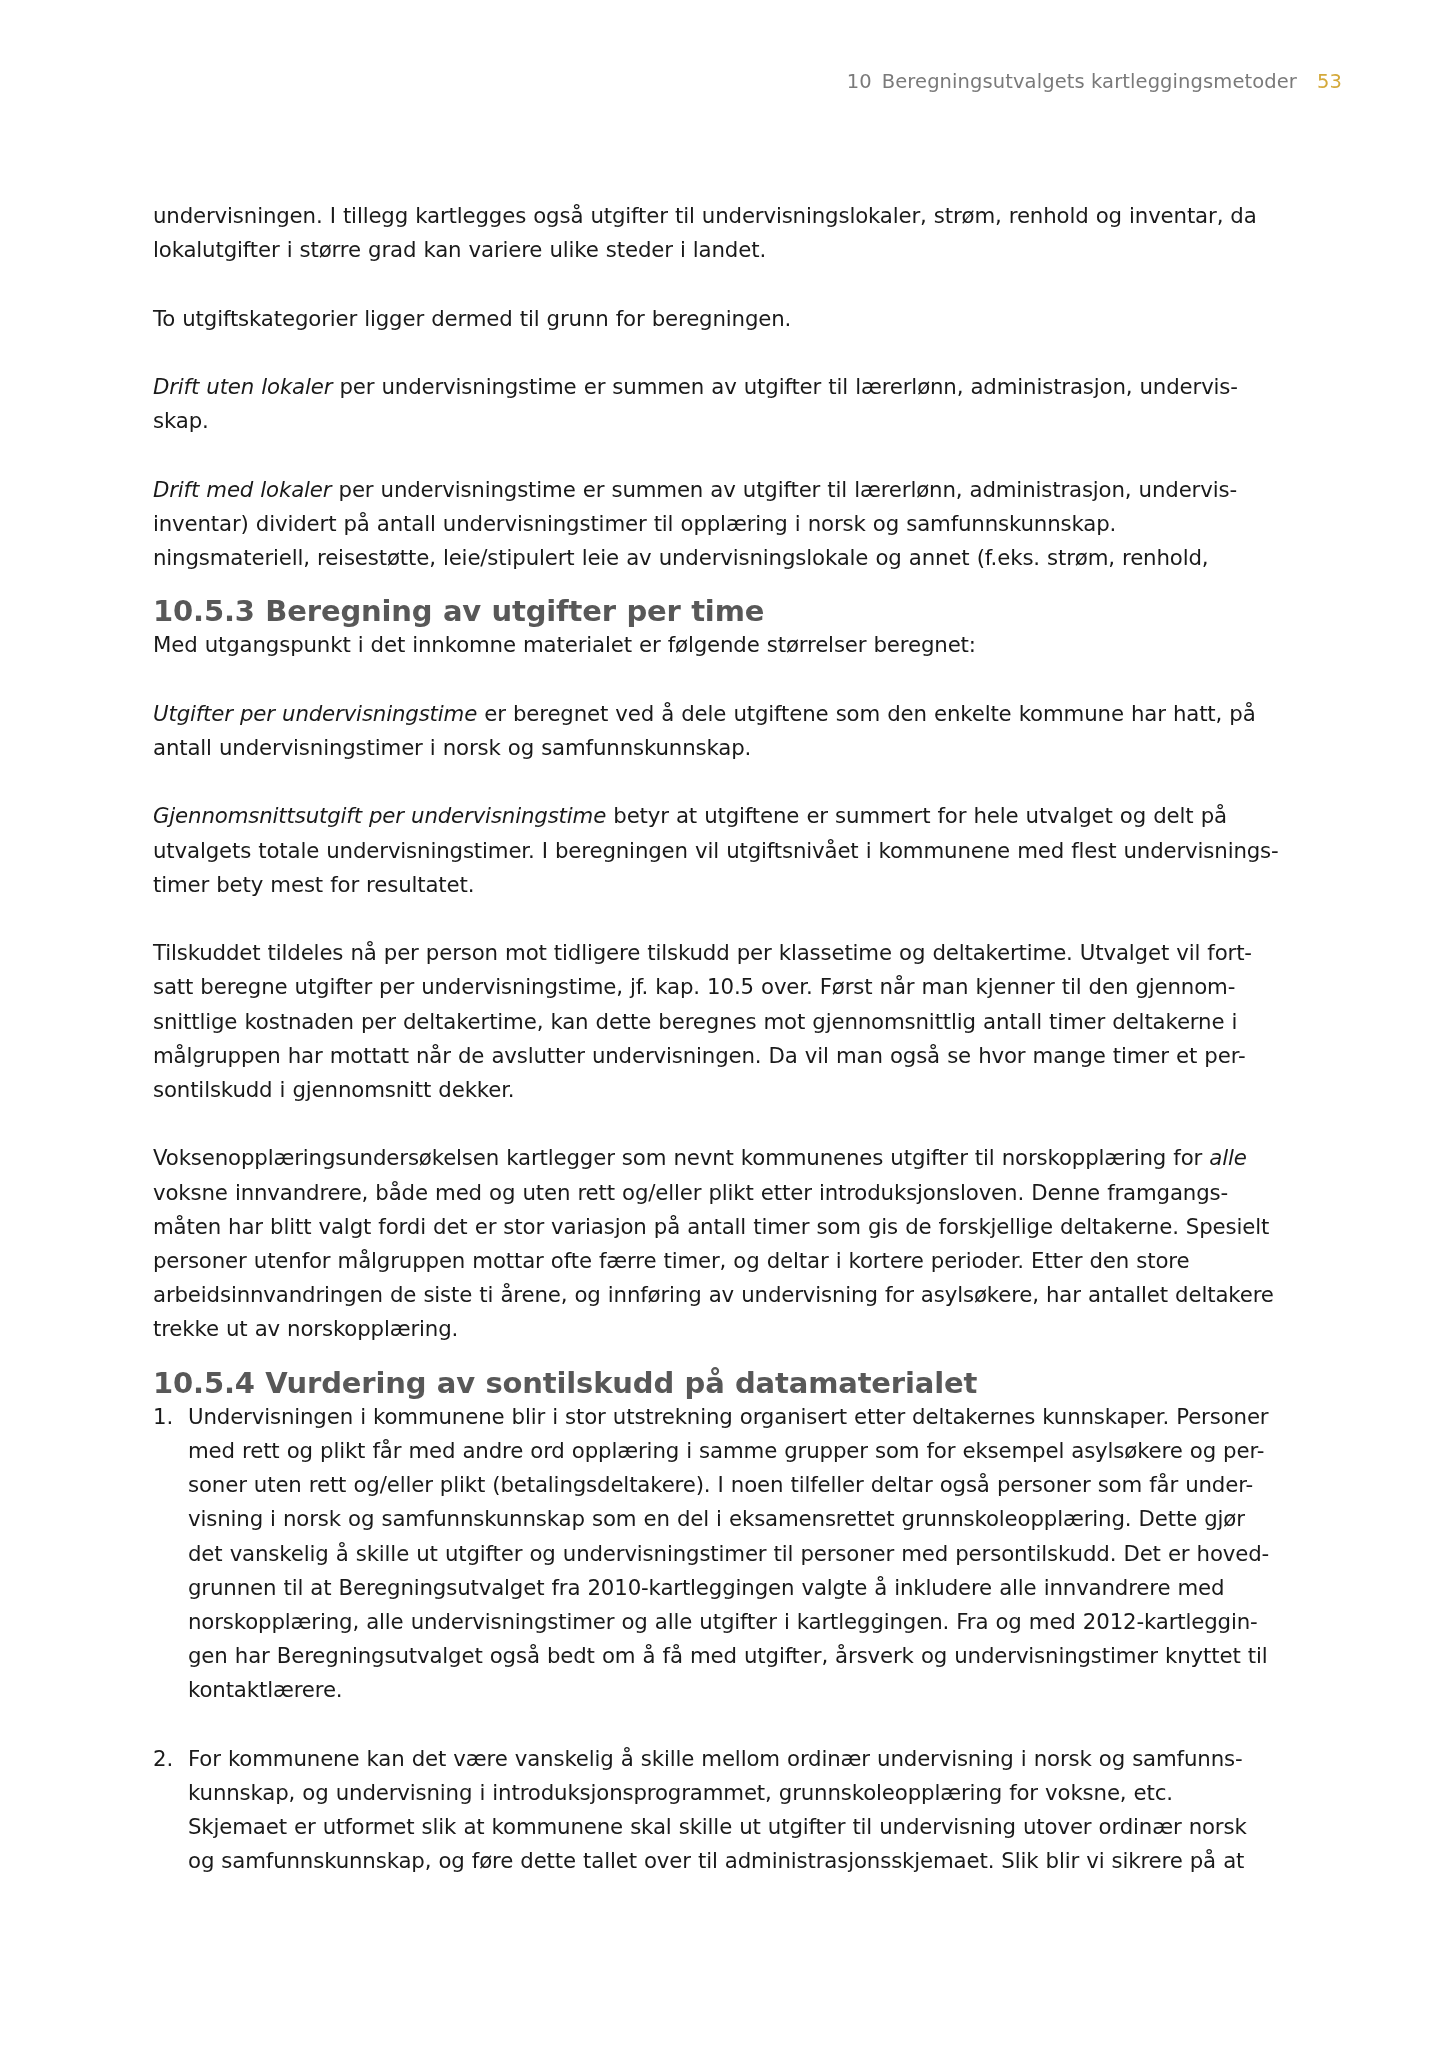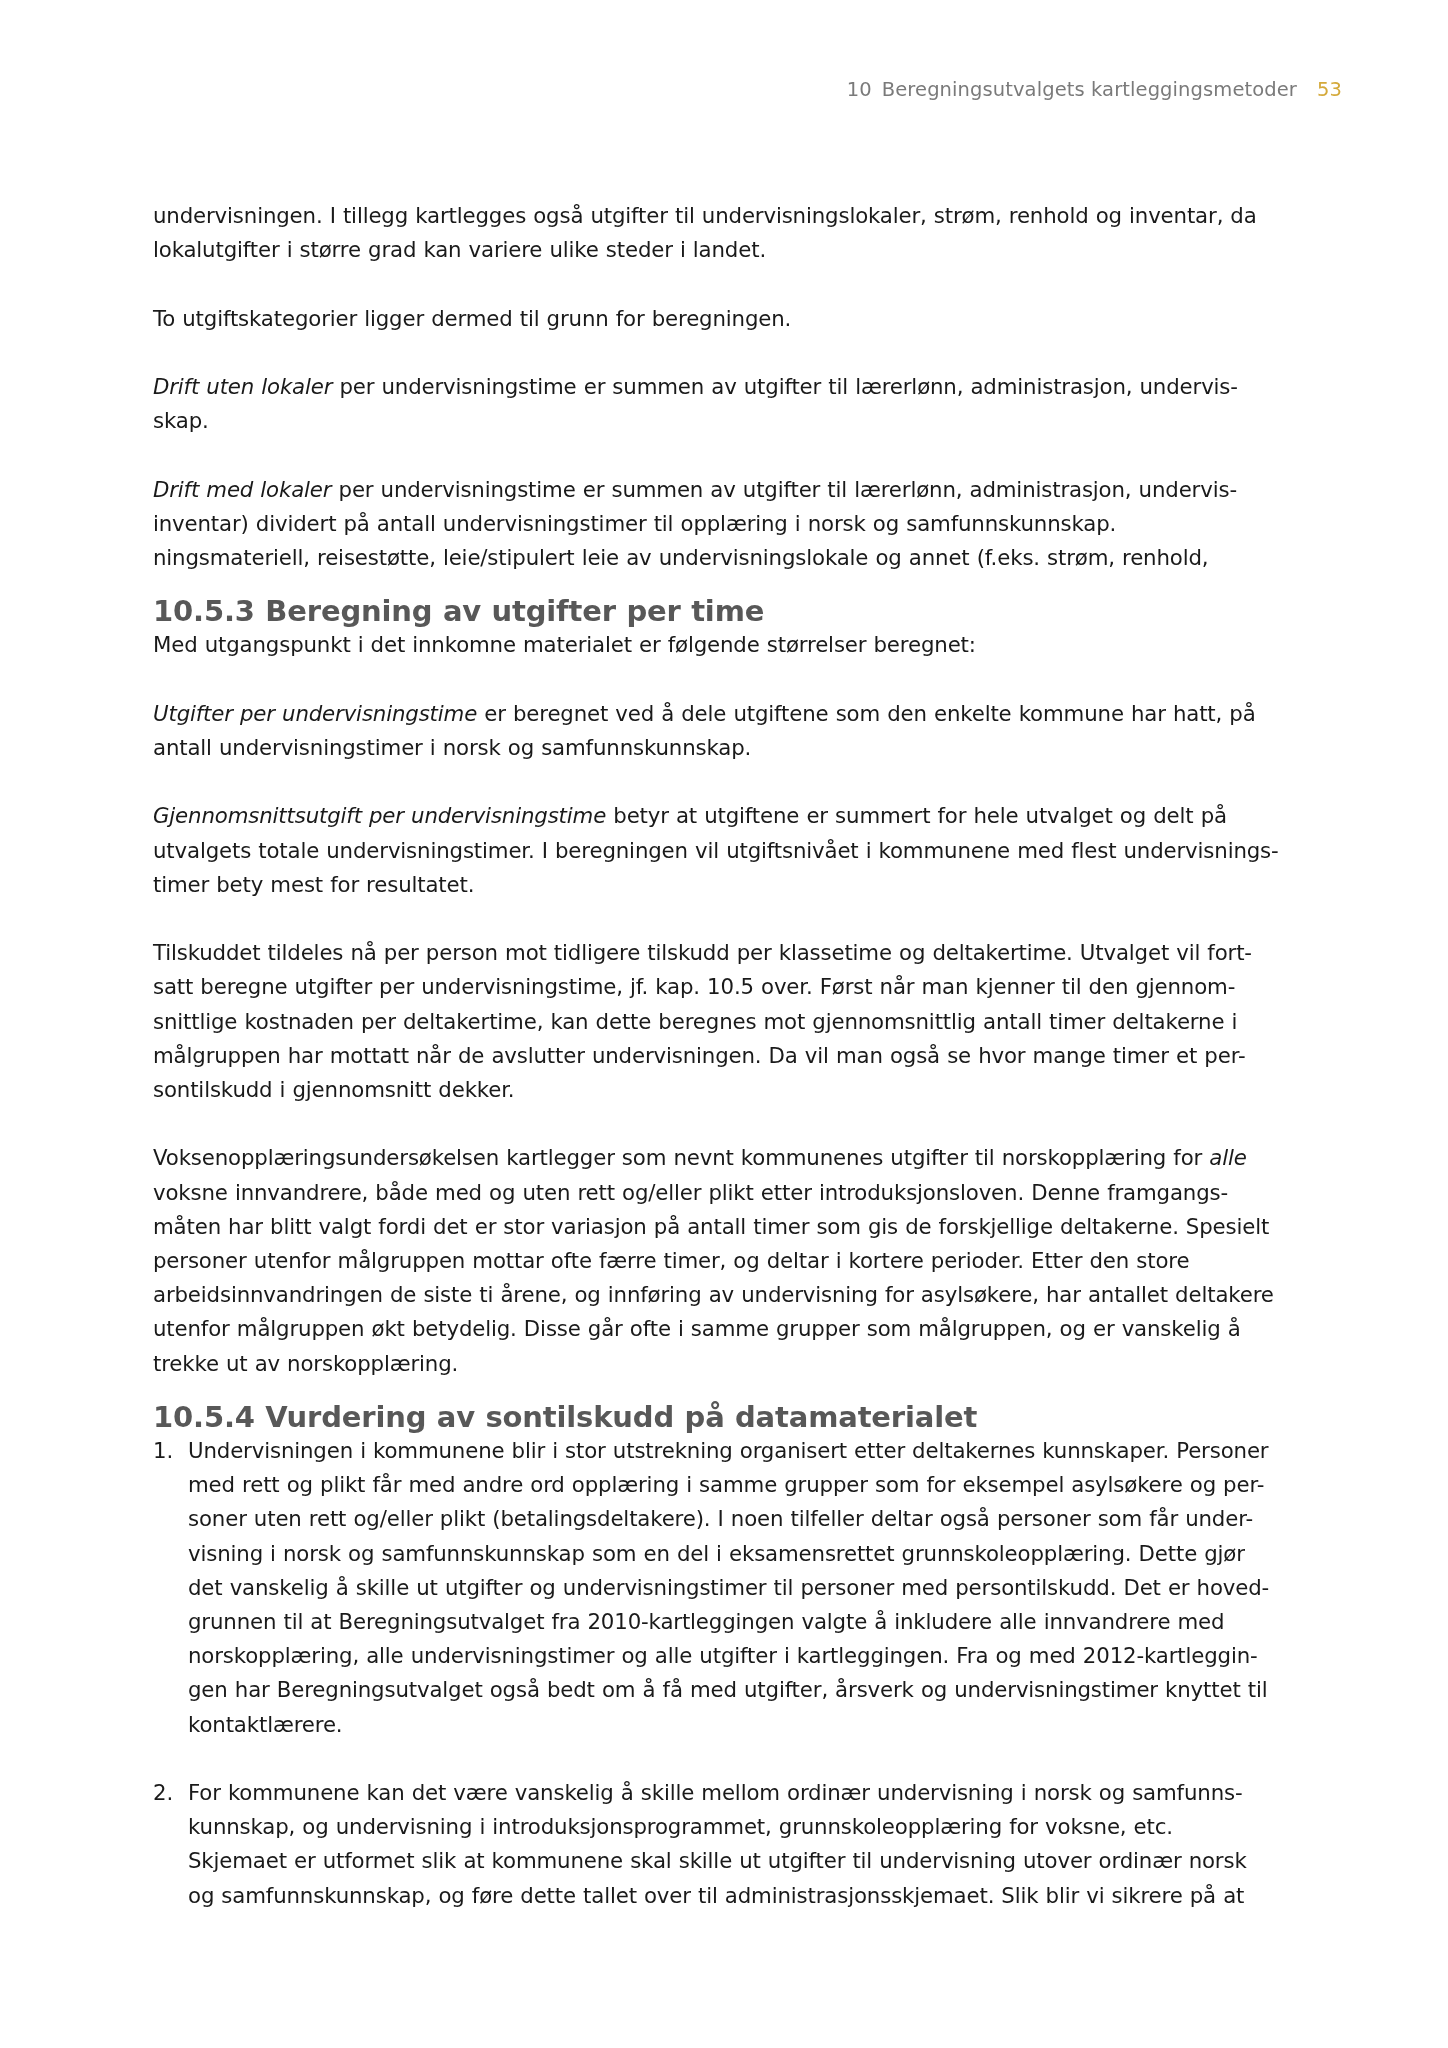--- a/index.html
+++ b/index.html
@@ -2,21 +2,21 @@
 <html><head>
   <meta charset="utf-8">
   <style>
     html, body { margin: 0; padding: 0; background: #ffffff; }
     body {
       width: 1448px; height: 2048px; position: relative; overflow: hidden;
       font-family: "DejaVu Sans", sans-serif;
       color: #1a1a1a;
     }
     .running-header {
-      position: absolute; top: 78px; right: 106px;
+      position: absolute; top: 70px; right: 106px;
       font-size: 19.5px; color: #7a7a7a; white-space: nowrap;
       letter-spacing: 0.1px;
     }
     .running-header .chap { margin-right: 10px; }
     .running-header .page-no { color: #d4a93a; margin-left: 20px; }
     .content {
       position: absolute; left: 153px; top: 199px; width: 1190px;
       font-size: 21.3px; line-height: 34.2px;
       letter-spacing: -0.15px;
       word-spacing: 0.5px;
@@ -81,21 +81,20 @@
     <span class="line">målgruppen har mottatt når de avslutter undervisningen. Da vil man også se hvor mange timer et per-</span>
     <span class="line">sontilskudd i gjennomsnitt dekker.</span>
   </p>
 
   <p class="tight" style="margin-bottom:19px;">
     <span class="line"><span style="white-space: pre;">Voksenopplæringsundersøkelsen kartlegger som nevnt kommunenes utgifter til norskopplæring for </span><em>alle</em></span>
     <span class="line">voksne innvandrere, både med og uten rett og/eller plikt etter introduksjonsloven. Denne framgangs-</span>
     <span class="line">måten har blitt valgt fordi det er stor variasjon på antall timer som gis de forskjellige deltakerne. Spesielt</span>
     <span class="line">personer utenfor målgruppen mottar ofte færre timer, og deltar i kortere perioder. Etter den store</span>
     <span class="line">arbeidsinnvandringen de siste ti årene, og innføring av undervisning for asylsøkere, har antallet deltakere</span>
-    <span class="line">utenfor målgruppen økt betydelig. Disse går ofte i samme grupper som målgruppen, og er vanskelig å</span>
     <span class="line">trekke ut av norskopplæring.</span>
   </p>
 
   <h3>10.5.4 Vurdering av sontilskudd på datamaterialet</h3>
 
   <ol>
     <li>
       <span class="num">1.</span>
       <span class="line">Undervisningen i kommunene blir i stor utstrekning organisert etter deltakernes kunnskaper. Personer</span>
       <span class="line">med rett og plikt får med andre ord opplæring i samme grupper som for eksempel asylsøkere og per-</span>

